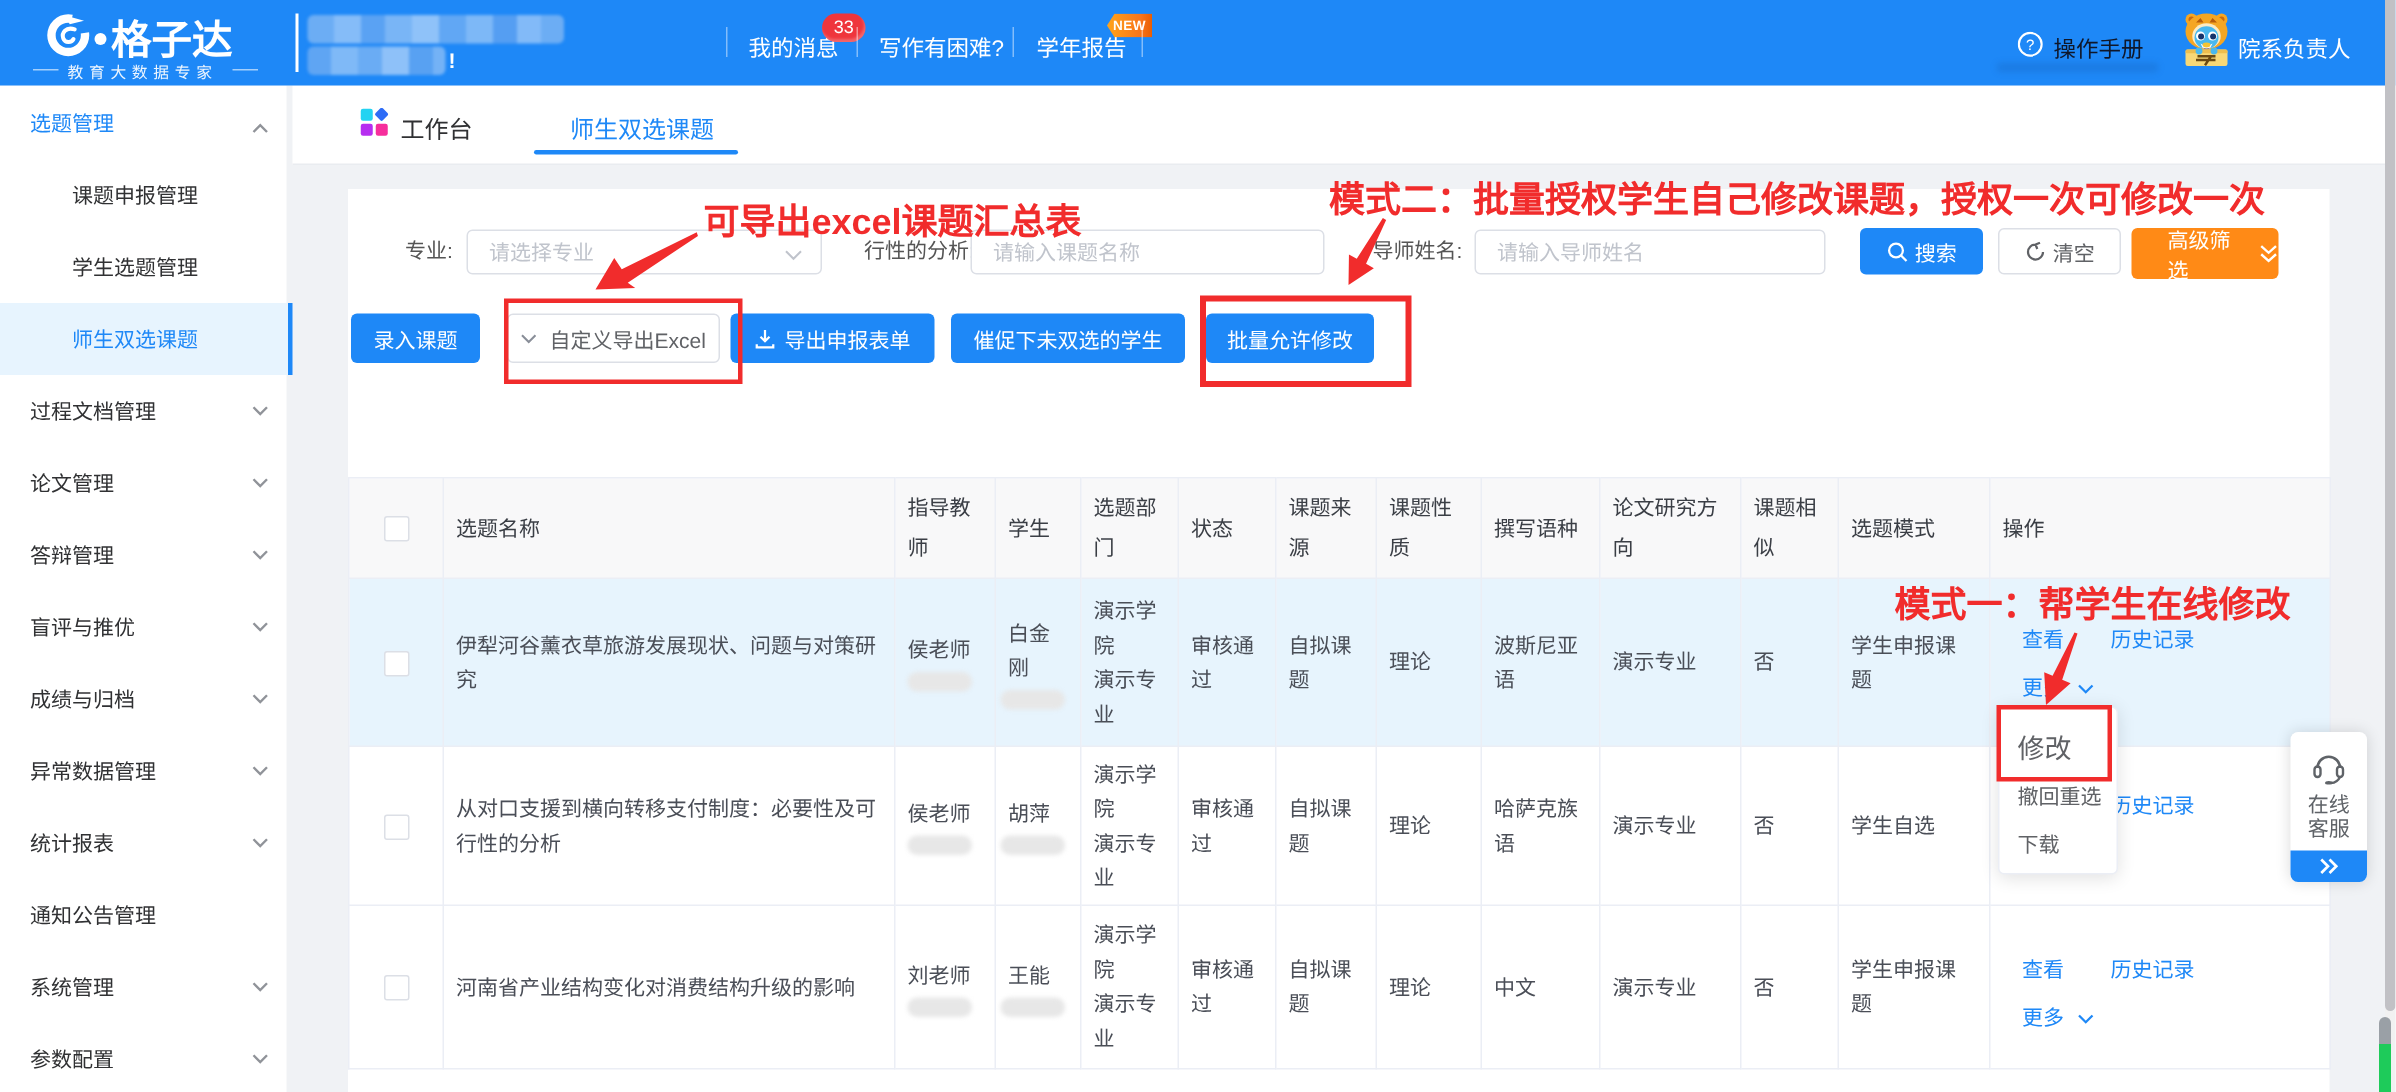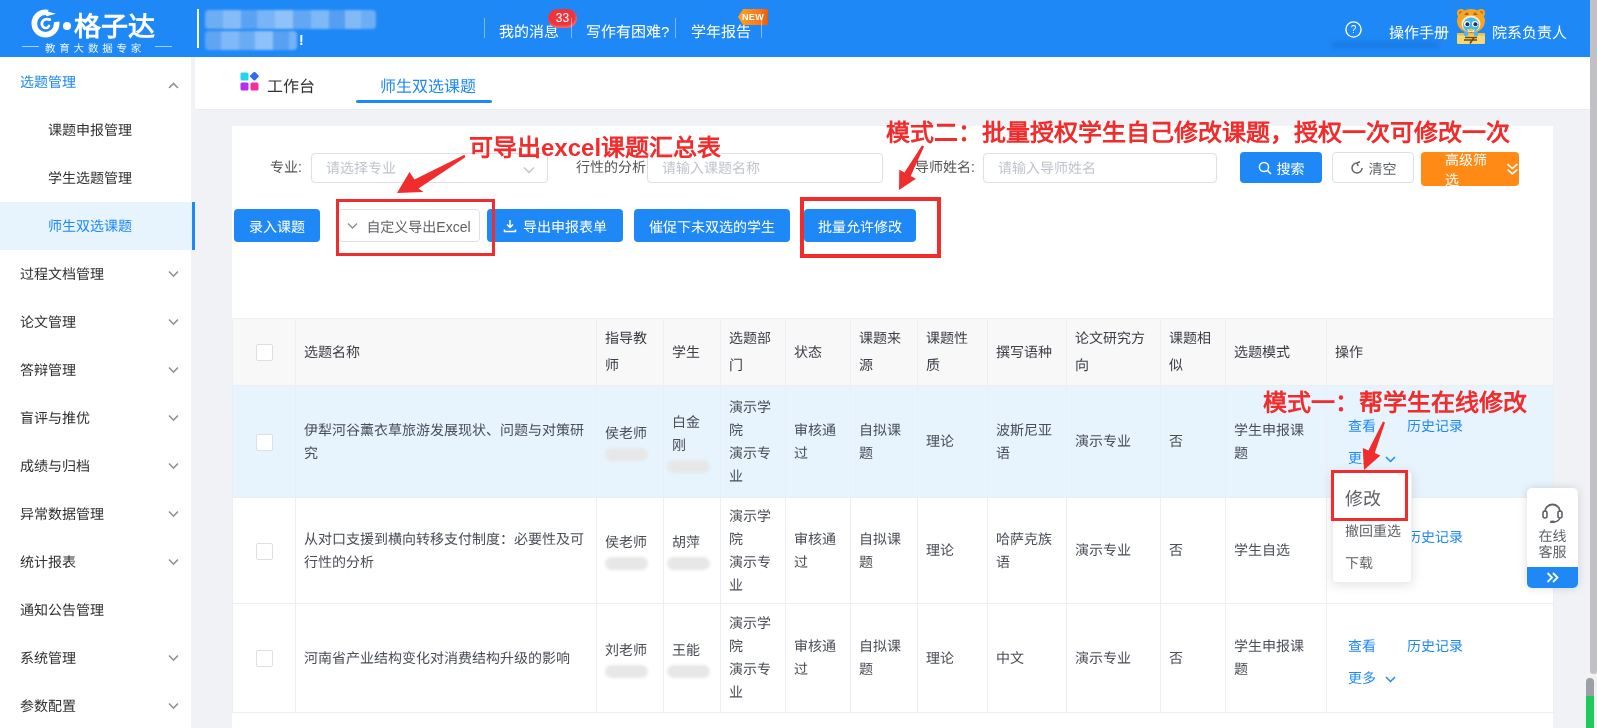--- a/index.html
+++ b/index.html
@@ -58,21 +58,21 @@
   <div class="abs" style="left:675px;top:18px;width:1px;height:20px;background:rgba(255,255,255,.45);"></div>
   <div class="abs" style="left:691px;top:20px;font-size:15px;color:#fff;">学年报告</div>
   <div class="abs" style="left:738px;top:9px;width:30px;height:16px;background:linear-gradient(90deg,#FFA41B,#F9741A 75%,#E85D04);clip-path:polygon(0 50%,17% 0,100% 0,100% 100%,17% 100%);color:#fff;font-size:9px;font-weight:bold;text-align:center;line-height:16px;letter-spacing:.3px;">NEW</div>
   <div class="abs" style="left:761px;top:18px;width:1px;height:20px;background:rgba(255,255,255,.45);"></div>
 
   <div class="abs" style="left:1331px;top:42px;width:108px;height:6px;border-radius:4px;background:rgba(15,75,150,.20);filter:blur(2px);"></div>
   <svg class="abs" style="left:1345px;top:21px" width="17" height="17" viewBox="0 0 17 17">
       <circle cx="8.5" cy="8.5" r="7.6" fill="none" stroke="#fff" stroke-width="1.4"></circle>
       <text x="8.5" y="12.2" text-anchor="middle" font-size="10" fill="#fff" font-family="Liberation Sans">?</text>
     </svg>
-  <div class="abs" style="left:1369px;top:21px;font-size:15px;color:#ffffff;margin-left:20px;">操作手册</div>
+  <div class="abs" style="left:1369px;top:21px;font-size:15px;color:#0f172a;">操作手册</div>
   <div class="abs" style="left:1492px;top:21px;font-size:15px;color:#fff;">院系负责人</div>
 
   <svg class="abs" style="left:1454px;top:7px" width="34" height="38" viewBox="0 0 34 38">
     <circle cx="7" cy="6" r="4" fill="#F5A623"></circle>
       <circle cx="27" cy="6" r="4" fill="#F5A623"></circle>
     <circle cx="7" cy="6" r="2" fill="#c96a10"></circle>
       <circle cx="27" cy="6" r="2" fill="#c96a10"></circle>
     <ellipse cx="17" cy="14" rx="14" ry="12" fill="#F5A623"></ellipse>
     <ellipse cx="17" cy="17" rx="9.5" ry="8.5" fill="#FCEBC4"></ellipse>
     <ellipse cx="17" cy="18" rx="8" ry="7.5" fill="#49B8EE"></ellipse>

